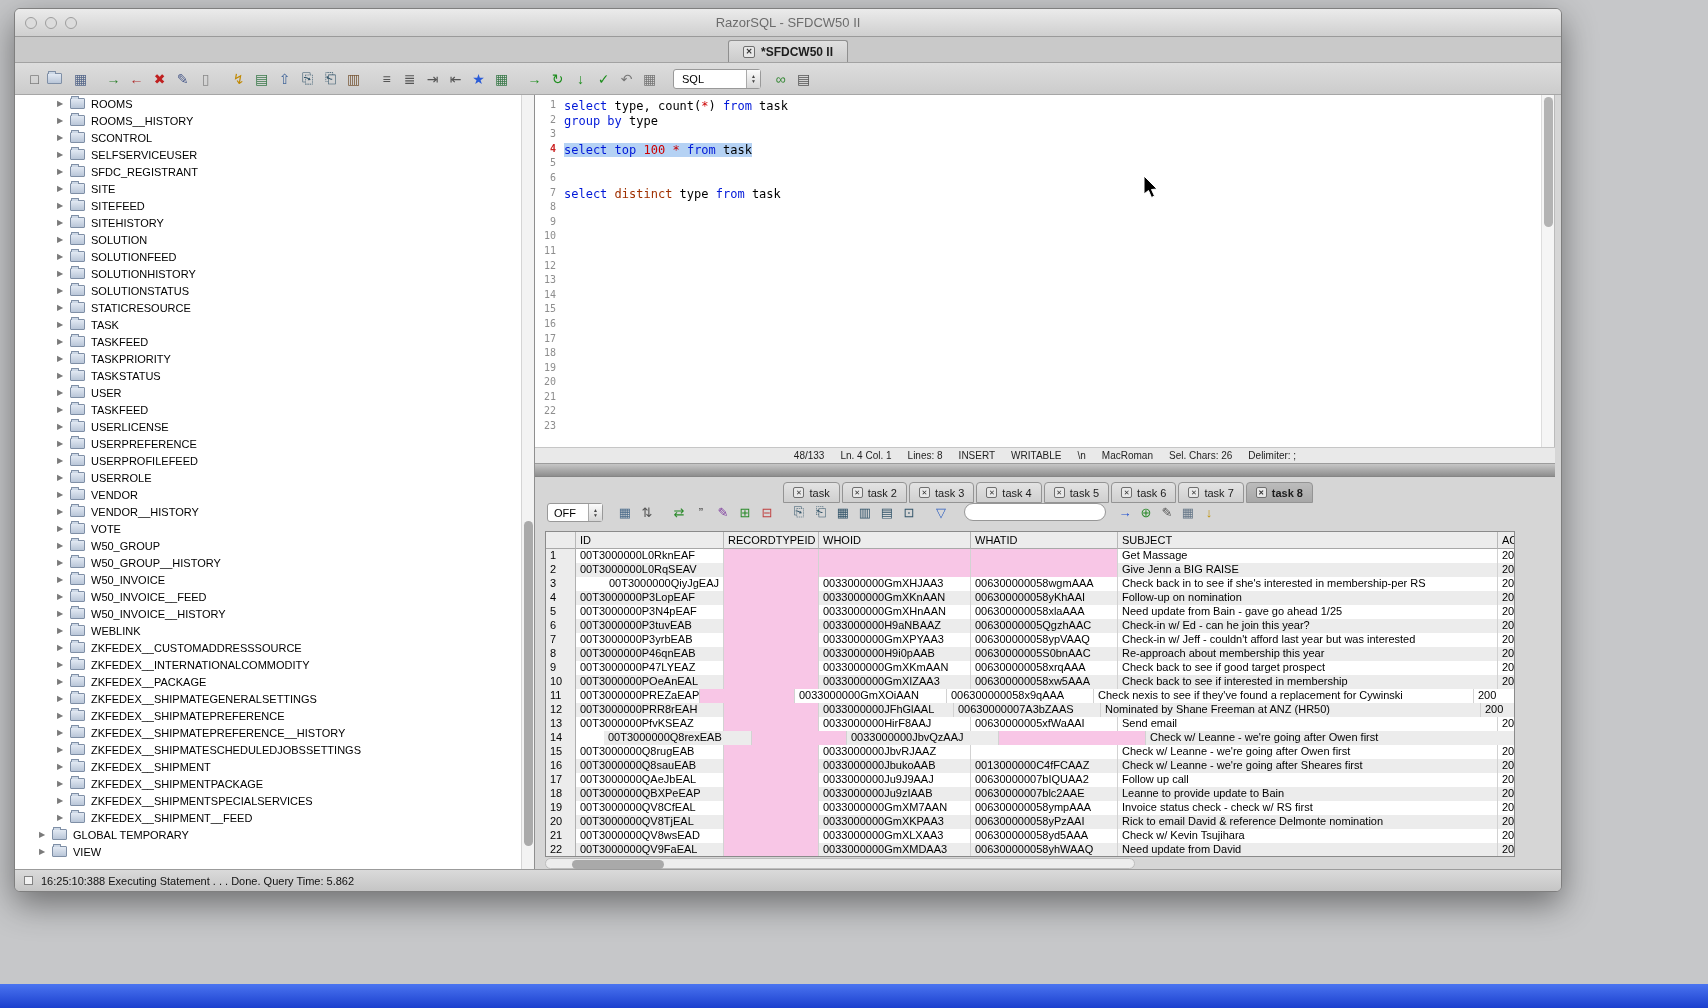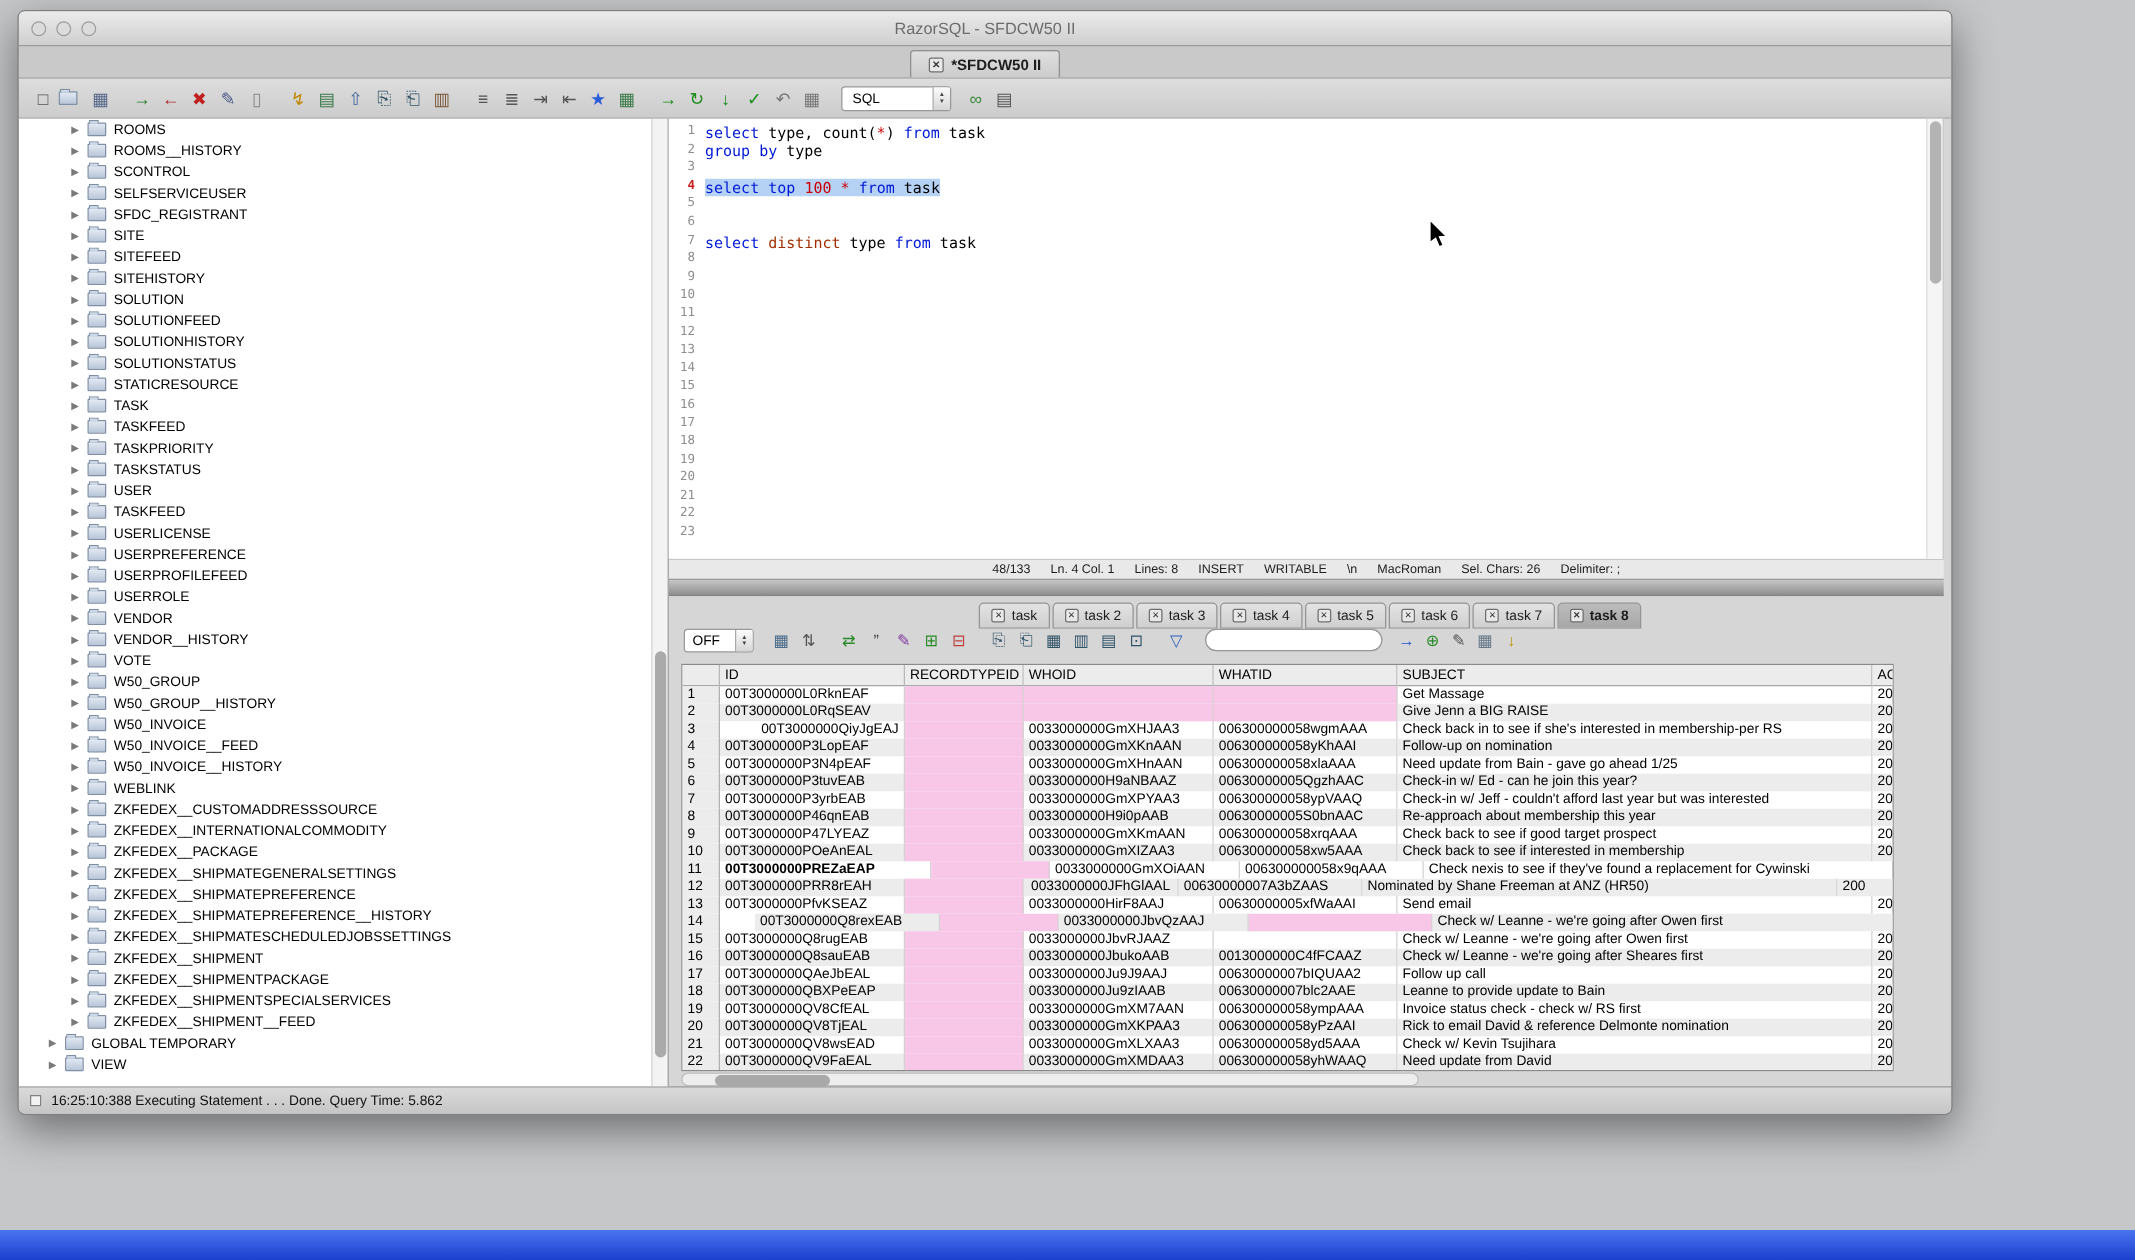--- a/index.html
+++ b/index.html
@@ -623,32 +623,32 @@
                 <span class="tc rn" style="width: 30px;">10</span>
                 <span class="tc" style="width: 148px;">00T3000000POeAnEAL</span>
                 <span class="tc null" style="width: 95px;"></span>
                 <span class="tc" style="width: 152px;">0033000000GmXIZAA3</span>
                 <span class="tc" style="width: 147px;">006300000058xw5AAA</span>
                 <span class="tc" style="width: 380px;">Check back to see if interested in membership</span>
                 <span class="tc" style="width: 60px;">200</span>
               </div>
               <div class="trow">
                 <span class="tc rn" style="width: 30px;">11</span>
-                <span class="tc" style="width: 169px; font-weight: bold;">00T3000000PREZaEAP</span>
+                <span class="tc" style="width: 124px;">00T3000000PREZaEAP</span>
                 <span class="tc null" style="width: 95px;"></span>
                 <span class="tc" style="width: 152px;">0033000000GmXOiAAN</span>
                 <span class="tc" style="width: 147px;">006300000058x9qAAA</span>
                 <span class="tc" style="width: 380px;">Check nexis to see if they've found a replacement for Cywinski</span>
                 <span class="tc" style="width: 60px;">200</span>
               </div>
               <div class="trow even">
                 <span class="tc rn" style="width: 30px;">12</span>
                 <span class="tc" style="width: 148px;">00T3000000PRR8rEAH</span>
                 <span class="tc null" style="width: 95px;"></span>
-                <span class="tc" style="width: 124px; text-align: center;">0033000000JFhGlAAL</span>
+                <span class="tc" style="width: 135px;">0033000000JFhGlAAL</span>
                 <span class="tc" style="width: 147px;">00630000007A3bZAAS</span>
                 <span class="tc" style="width: 380px;">Nominated by Shane Freeman at ANZ (HR50)</span>
                 <span class="tc" style="width: 60px;">200</span>
               </div>
               <div class="trow">
                 <span class="tc rn" style="width: 30px;">13</span>
                 <span class="tc" style="width: 148px;">00T3000000PfvKSEAZ</span>
                 <span class="tc null" style="width: 95px;"></span>
                 <span class="tc" style="width: 152px;">0033000000HirF8AAJ</span>
                 <span class="tc" style="width: 147px;">00630000005xfWaAAI</span>

